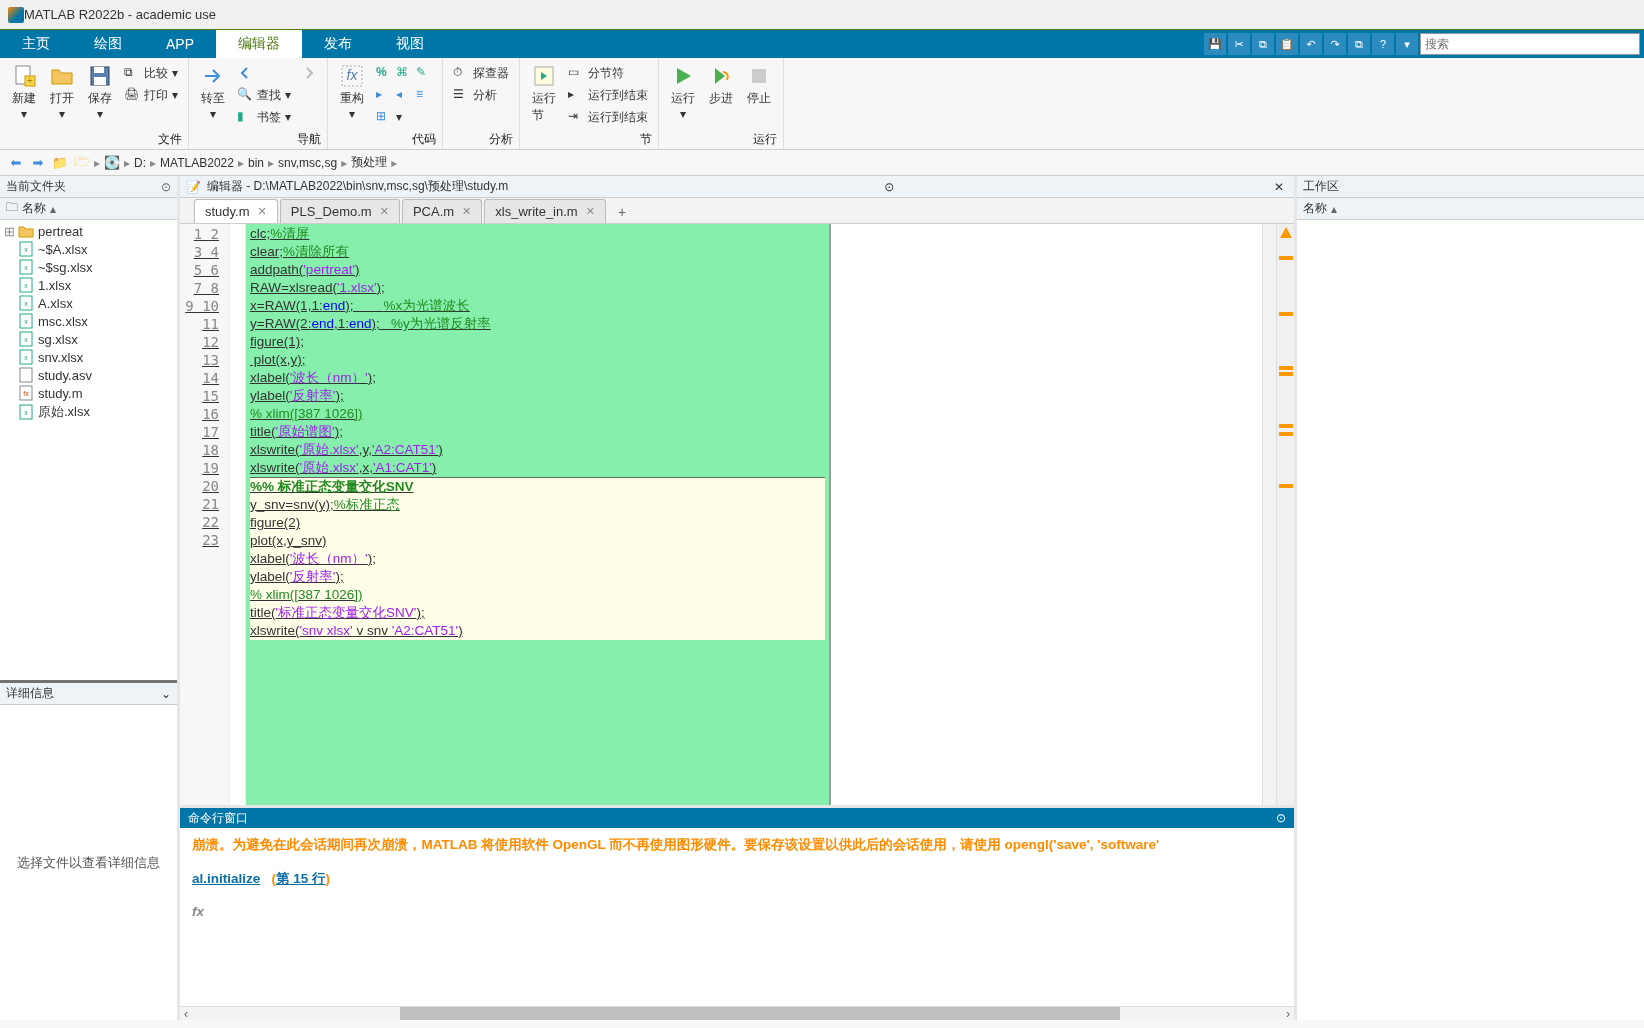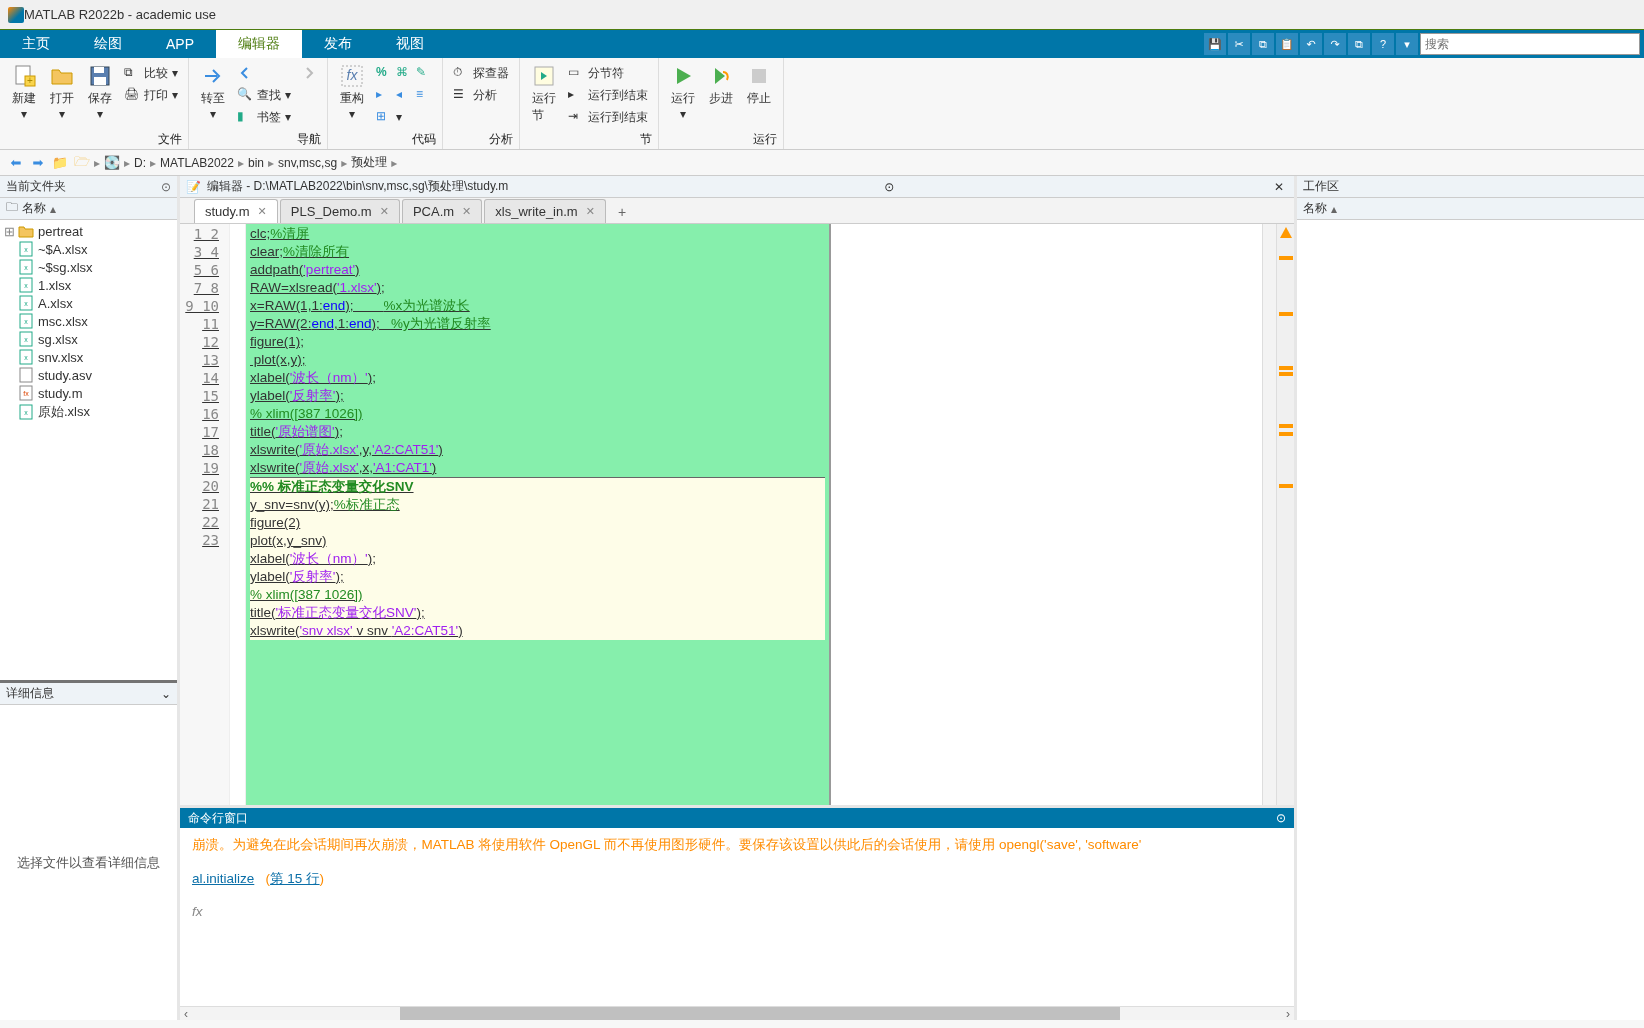--- a/index.html
+++ b/index.html
@@ -62,21 +62,21 @@
 .ed-split { width: 2px; background: #999; }
 .warn-col { width: 18px; background: #f0f0f0; border-left: 1px solid #ddd; position: relative; }
 .warn-col .mark { position: absolute; left: 2px; width: 14px; height: 4px; background: #f90; }
 .scroll-col { width: 14px; background: #f3f3f3; border-left: 1px solid #ddd; }
 .cell-break { border-top: 1px solid #666; }
 .cell-hl { background: #fefde8; }
 
 .cmd-panel { height: 215px; border-top: 3px solid #e6e6e6; display: flex; flex-direction: column; }
 .cmd-hdr { height: 20px; background: #0076a8; color: #fff; display: flex; align-items: center; padding: 0 8px; }
 .cmd-hdr .ctl { margin-left: auto; }
-.cmd-body { flex: 1; background: #fff; padding: 8px 12px; font-family: "Consolas", monospace; font-size: 13.5px; overflow: hidden; position: relative; }
+.cmd-body { flex: 1; background: #fff; padding: 8px 12px; font-family: "Consolas", monospace; font-size: 13.5px; overflow: hidden; position: relative; font-weight: bold; }
 .cmd-body .warn-text { color: #ff8c00; }
 .cmd-body .link { color: #0b6fa8; text-decoration: underline; }
 .cmd-scrollh { height: 14px; background: #f3f3f3; border-top: 1px solid #ddd; position: relative; }
 .cmd-scrollh .thumb { position: absolute; height: 100%; background: #c0c0c0; }
 
 .right-col { width: 350px; border-left: 3px solid #e6e6e6; display: flex; flex-direction: column; }
 .right-col .body { flex: 1; background: #fff; }
 
 .footer { height: 8px; background: #f7f7f7; }
 

